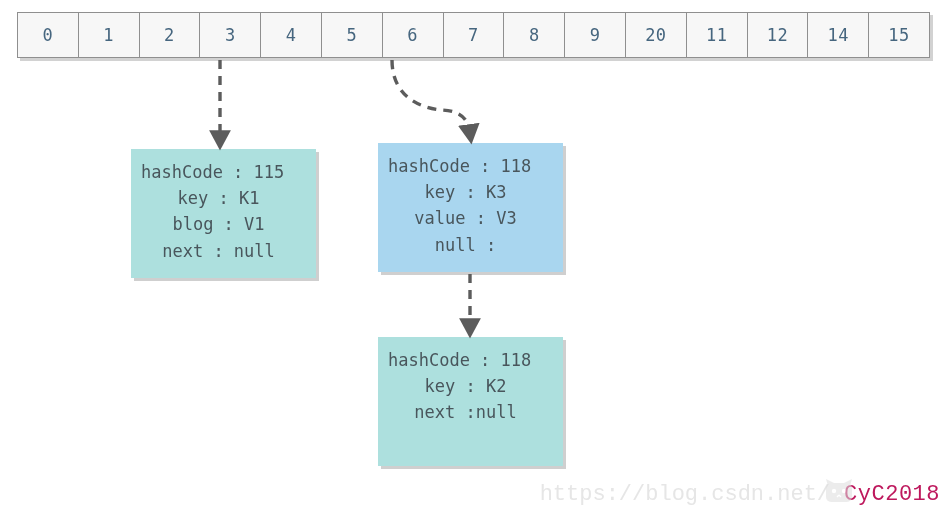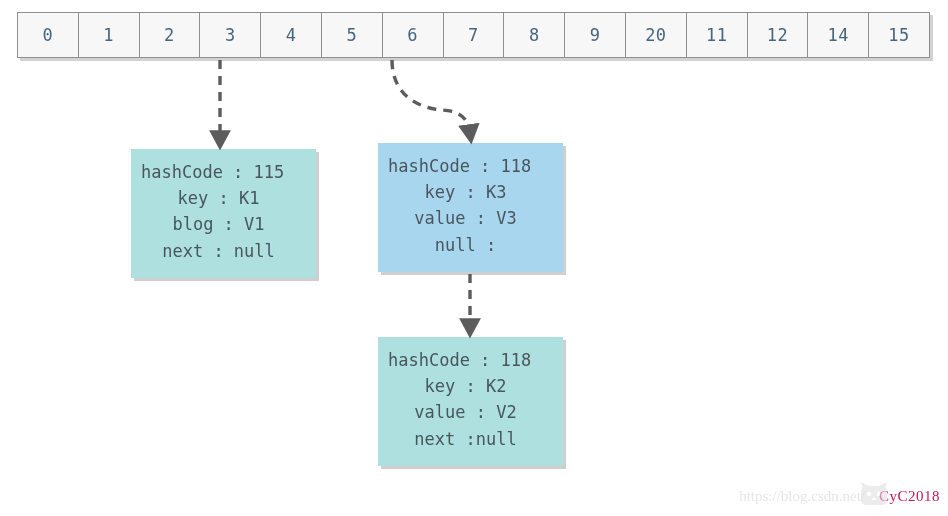--- a/index.html
+++ b/index.html
@@ -83,22 +83,22 @@
   }
 
   
   #watermark {
     position: absolute;
     right: 8px;
     bottom: 4px;
     display: flex;
     align-items: center;
     gap: 2px;
-    font-family: Liberation Serif, serif;
-    font-size: 15px;
+    font-family: Liberation Mono, monospace;
+    font-size: 22px;
     color: #e3e3e3;
     white-space: nowrap;
     user-select: none;
   }
   #watermark .wm-url { color: #e6e6e6; }
   #watermark .wm-name { color: #be185d; letter-spacing: 0.5px; }
   #watermark .wm-cat { margin: 0 -14px 0 -10px; opacity: .55; }
 </style>
 </head>
 <body>
@@ -131,21 +131,20 @@
 <div class="node-box" id="node-k3">
   <div class="line first">hashCode : 118</div>
   <div class="line">key : K3</div>
   <div class="line">value : V3</div>
   <div class="line">null :</div>
 </div>
 
 <div class="node-box" id="node-k2">
   <div class="line first">hashCode : 118</div>
   <div class="line">key : K2</div>
-  <div class="line">value : V2</div>
   <div class="line">next :null</div>
 </div>
 
 <svg id="arrows" viewBox="0 0 948 516">
   <defs>
     <marker id="head" markerWidth="7" markerHeight="7" refX="2.6" refY="3.2" orient="auto" markerUnits="strokeWidth">
       <path d="M0,0 L6,3.2 L0,6.4 z" fill="#5c5c5c"></path>
     </marker>
   </defs>
 

